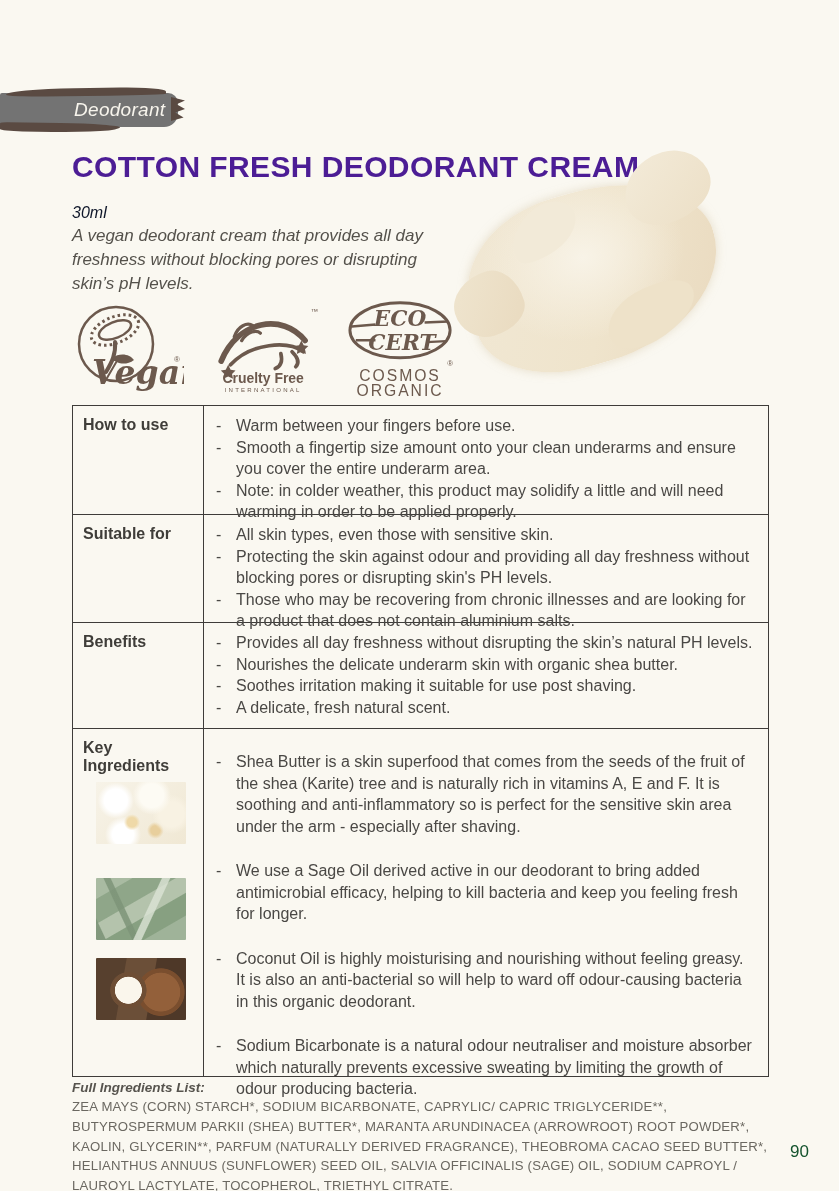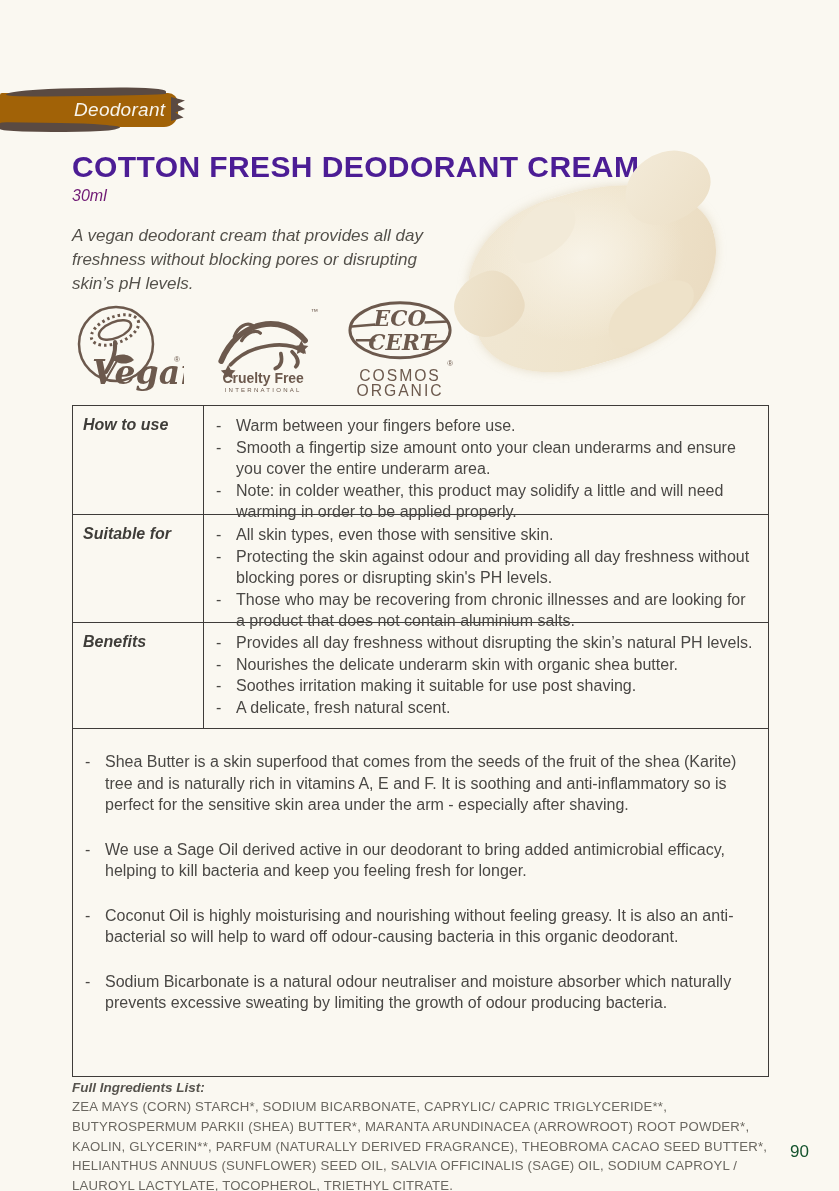--- a/index.html
+++ b/index.html
@@ -9,21 +9,21 @@
     background:#FAF8F1;
     font-family:"Liberation Sans", sans-serif;
     color:#4C4A46;
     overflow:hidden;
   }
 
   
   .brush-tag{
     position:absolute; left:0; top:93; top:93px;
     width:178px; height:34px;
-    background:#a16207;
+    background:#737373;
     border-radius:2px 10px 14px 3px;
     display:flex; align-items:center;
     padding-left:74px;
   }
   .brush-tag::before{
     content:""; position:absolute; left:6px; top:-5px;
     width:160px; height:8px; background:#5A4A42;
     border-radius:60% 40% 50% 50%/100% 80% 20% 40%;
     transform:rotate(-0.8deg);
   }
@@ -41,21 +41,21 @@
     background:#5A4A42;
     clip-path:polygon(0 0,100% 15%,40% 30%,100% 50%,30% 65%,90% 85%,0 100%);
   }
 
   
   .title-block{ position:absolute; left:72px; top:150px; width:520px; }
   .product-title{
     font-size:30px; font-weight:bold; color:#4c1d95; letter-spacing:0.4px;
     white-space:nowrap;
   }
-  .product-size{ font-style:italic; font-size:16px; color:#701a75; margin-top:3px; }
+  .product-size{ font-style:italic; font-size:16px; color:#0f172a; margin-top:20px; }
 
   .product-desc{
     position:absolute; left:72px; top:224px; width:375px;
     font-style:italic; font-size:17px; line-height:1.42; color:#54514B;
   }
 
   
   .logos{ position:absolute; left:74px; top:300px; display:flex; gap:26px; }
   .logo{ width:110px; height:98px; }
   .logo svg{ width:100%; height:100%; }
@@ -96,21 +96,21 @@
   .info-table{
     position:absolute; left:72px; top:405px; width:697px;
     border:1px solid #3E3C39;
   }
   .tr{ display:flex; }
   .tr + .tr{ border-top:1px solid #3E3C39; }
   .td-label{
     width:131px; flex:0 0 131px; border-right:1px solid #3E3C39;
     padding:10px 6px 6px 10px;
   }
-  .row-label{ font-style:italic; font-weight:bold; font-size:16px; color:#3F3D39; }
+  .row-label{ font-weight:bold; font-size:16px; color:#3F3D39; }
   .td-content{ flex:1; padding:9px 12px 8px 12px; }
   .row-howto   { height:108px; }
   .row-suitable{ height:108px; }
   .row-benefits{ height:106px; }
   .row-keying  { height:348px; }
 
   .bullet{ display:flex; font-size:16px; line-height:21.5px; color:#4A4845; }
   .bullet .dash{ flex:0 0 20px; }
   .bullet .btxt{ flex:1; }
   .b{ font-weight:normal; }
@@ -292,20 +292,26 @@
           <span class="btxt">Soothes irritation making it suitable for use post shaving.</span>
         </div>
       <div class="bullet">
           <span class="dash">-</span>
           <span class="btxt">A delicate, fresh natural scent.</span>
         </div>
     </div>
   </div>
 
   <div class="tr row-keying">
+    <div class="td-label">
+      <span class="row-label">Key Ingredients</span>
+      <div class="thumb thumb-shea"></div>
+      <div class="thumb thumb-sage"></div>
+      <div class="thumb thumb-coconut"></div>
+    </div>
     <div class="td-content keying-content">
       <div class="bullet">
         <span class="dash">-</span>
         <span class="btxt"><span></span><span class="b">Shea Butter</span><span> is a skin superfood that comes from the seeds of the fruit of the shea (Karite) tree and is naturally rich in vitamins A, E and F. It is soothing and anti-inflammatory so is perfect for the sensitive skin area under the arm - especially after shaving.</span></span>
       </div>
       <div class="bullet">
         <span class="dash">-</span>
         <span class="btxt"><span>We use a </span><span class="b">Sage Oil</span><span> derived active in our deodorant to bring added antimicrobial efficacy, helping to kill bacteria and keep you feeling fresh for longer.</span></span>
       </div>
       <div class="bullet">

